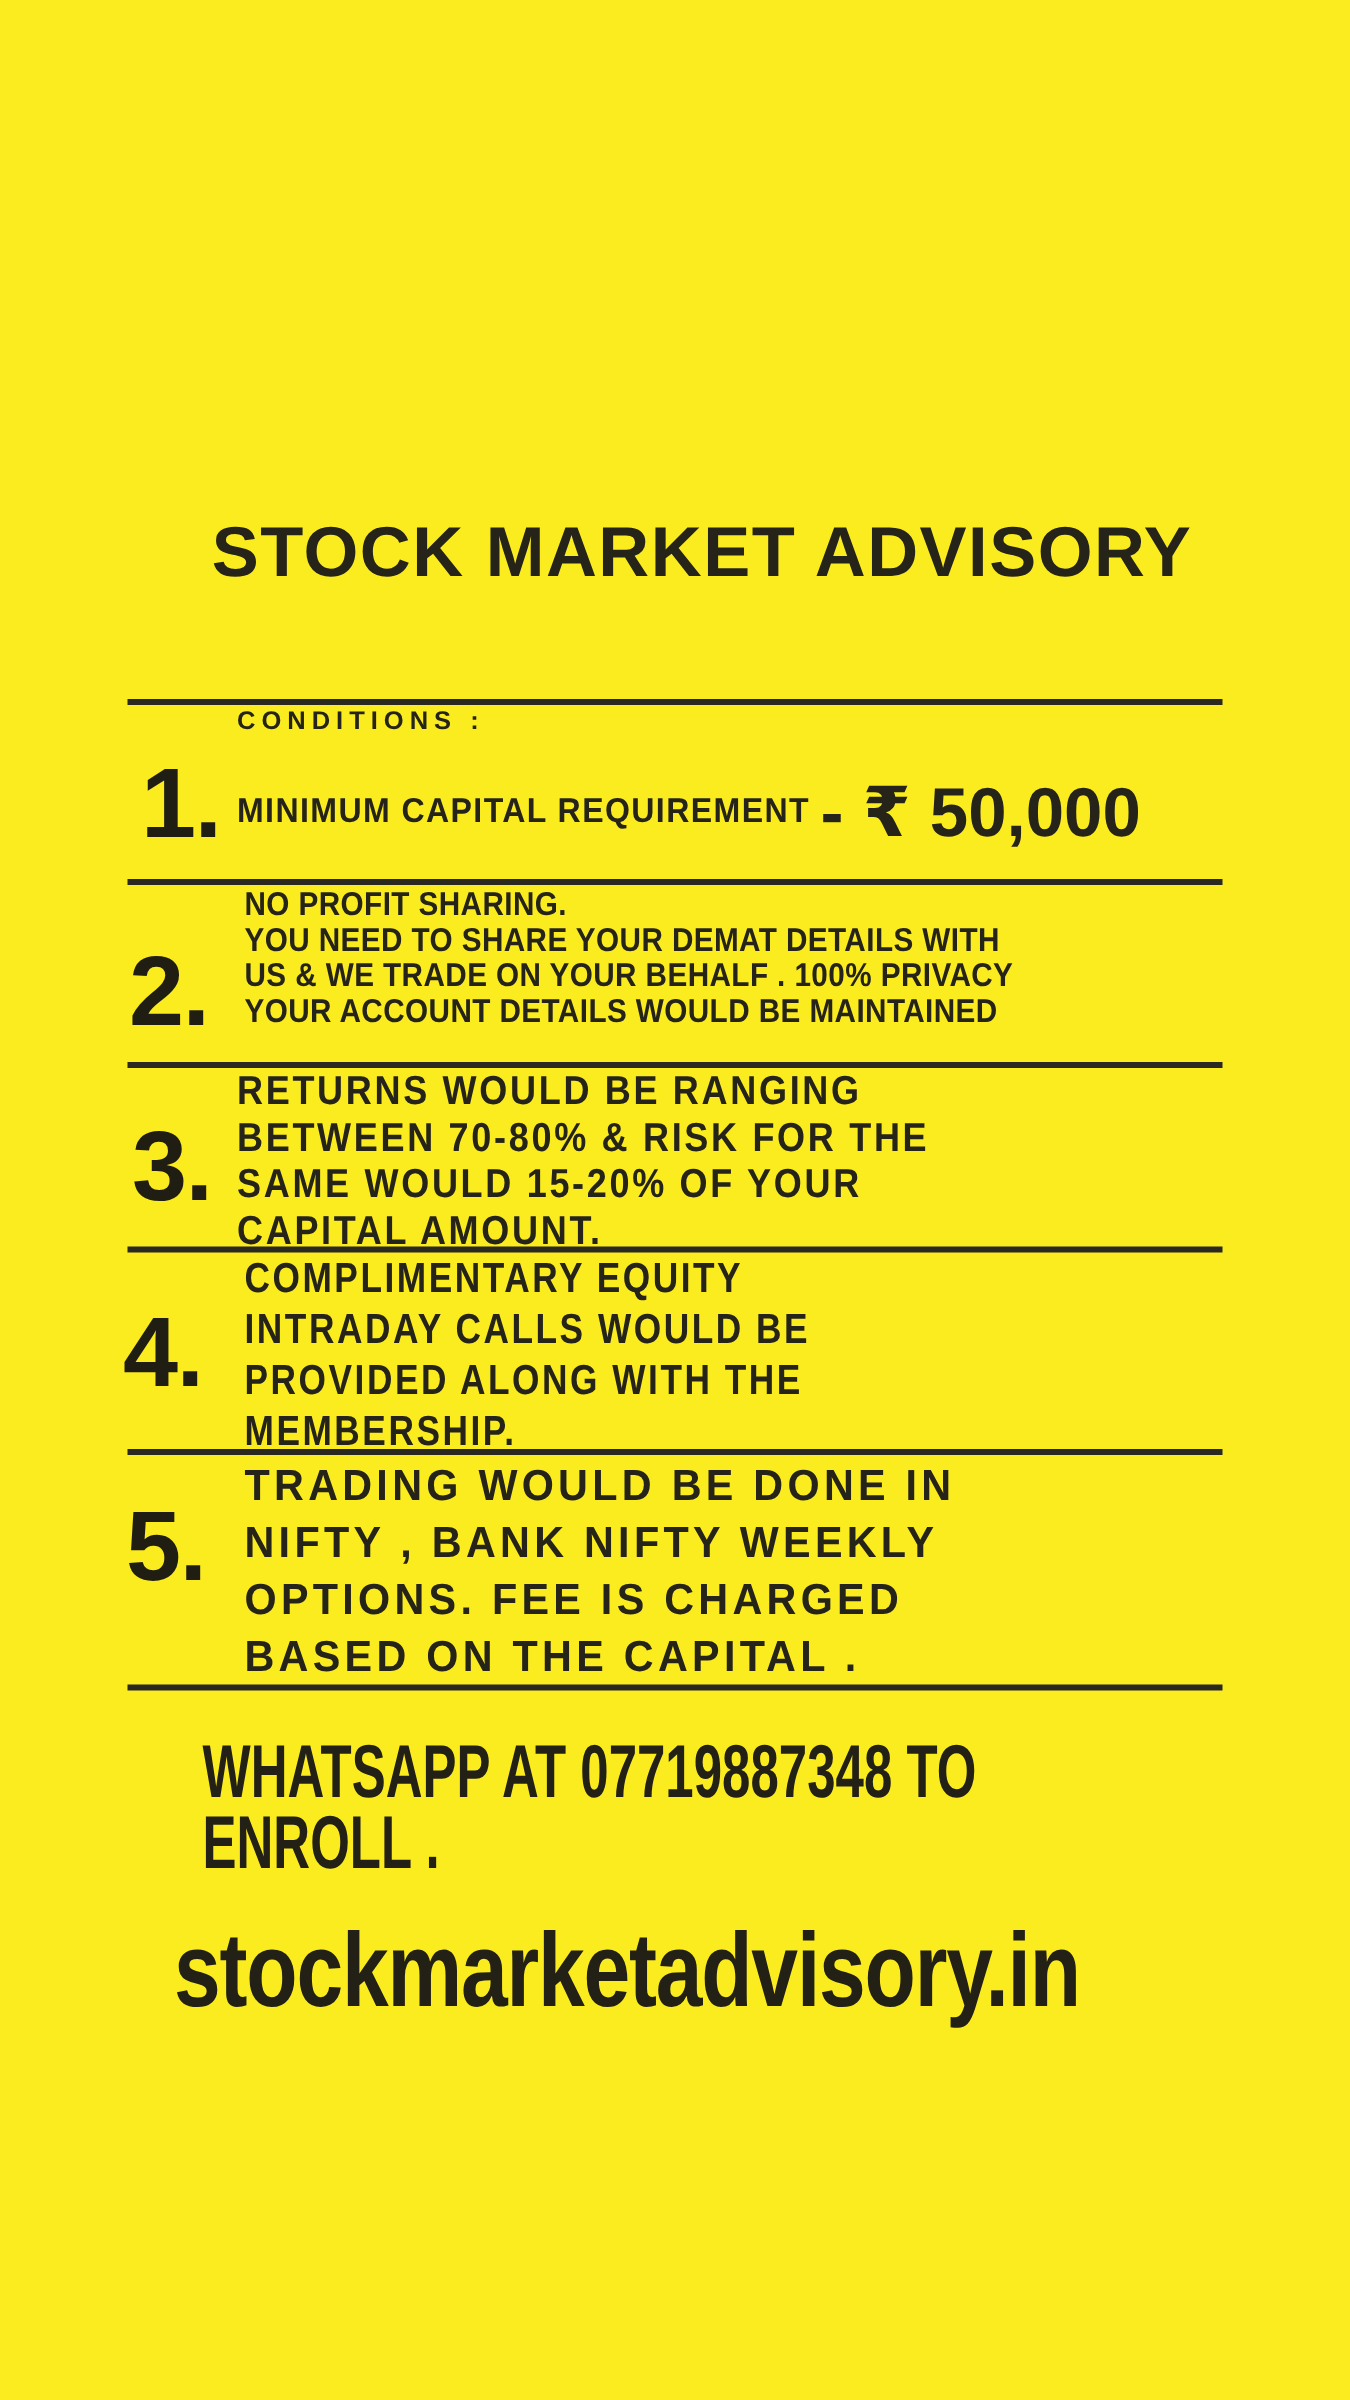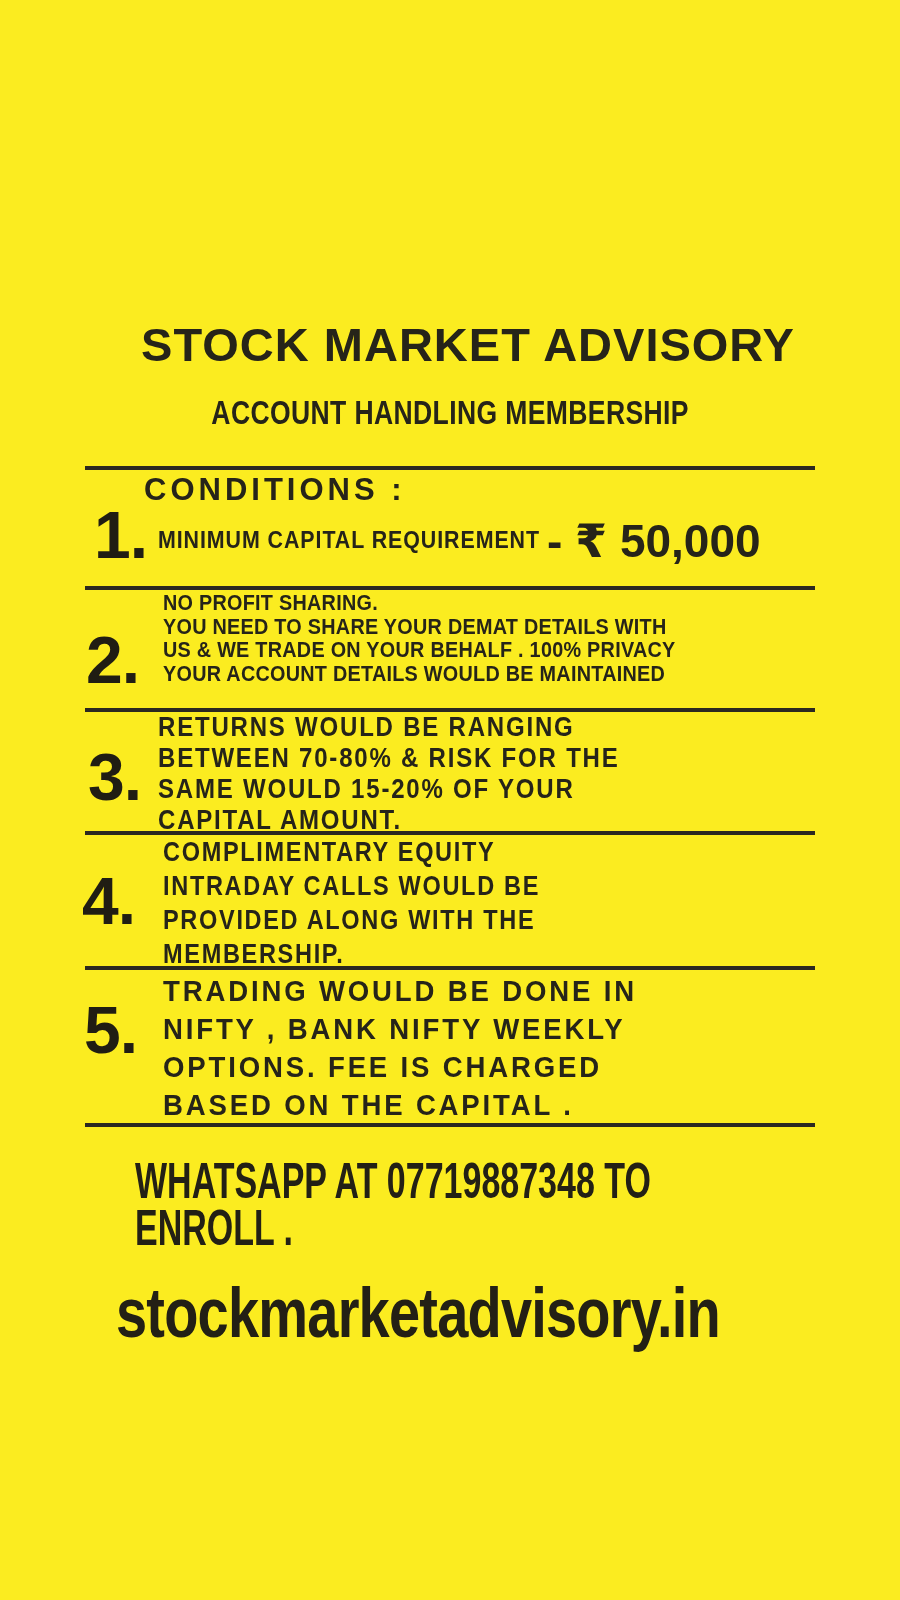--- a/index.html
+++ b/index.html
@@ -11,43 +11,43 @@
     position:relative;
     width:900px;height:1600px;
     margin:0 auto;
     background:#FBEC20;
     color:#262419;
     overflow:hidden;
   }
   .abs{position:absolute;white-space:nowrap;}
 
   .title{
-    left:0;right:0;top:317px;
+    left:0;right:0;top:340px;
     text-align:center;
     padding-left:36px;
     font-size:47px;font-weight:800;letter-spacing:1px;
     line-height:1.2;
   }
   .subtitle-wrap{
     left:0;right:0;top:392px;
     text-align:center;
     line-height:1.2;
   }
   .subtitle-inner{
     display:inline-block;
     font-size:34px;font-weight:800;letter-spacing:.5px;
     transform:scaleX(0.78);
   }
   .rule{
     position:absolute;left:85px;width:730px;height:4px;
     background:#2b2820;
   }
   .conditions{
-    left:144px;top:471px;
-    font-size:31px;font-weight:700;letter-spacing:4px;
+    left:158px;top:471px;
+    font-size:17px;font-weight:700;letter-spacing:4px;
     line-height:1.2;
   }
   .big-num{
     font-size:66px;font-weight:900;line-height:1;
     letter-spacing:-1px;color:#201d13;
   }
   .n1{left:94px;top:502px;}
   .n2{left:86px;top:627px;}
   .n3{left:88px;top:744px;}
   .n4{left:82px;top:868px;}
@@ -98,23 +98,20 @@
     color:#232015;letter-spacing:-1px;
   }
 </style>
 </head>
 <body>
 
 <div class="poster">
 
   <div class="abs title">STOCK MARKET ADVISORY</div>
 
-  <div class="abs subtitle-wrap">
-    <span class="subtitle-inner">ACCOUNT HANDLING MEMBERSHIP</span>
-  </div>
 
   <div class="rule" style="top:466px"></div>
   <div class="rule" style="top:586px"></div>
   <div class="rule" style="top:708px"></div>
   <div class="rule" style="top:831px"></div>
   <div class="rule" style="top:966px"></div>
   <div class="rule" style="top:1123px"></div>
 
   <div class="abs conditions">CONDITIONS :</div>
 

